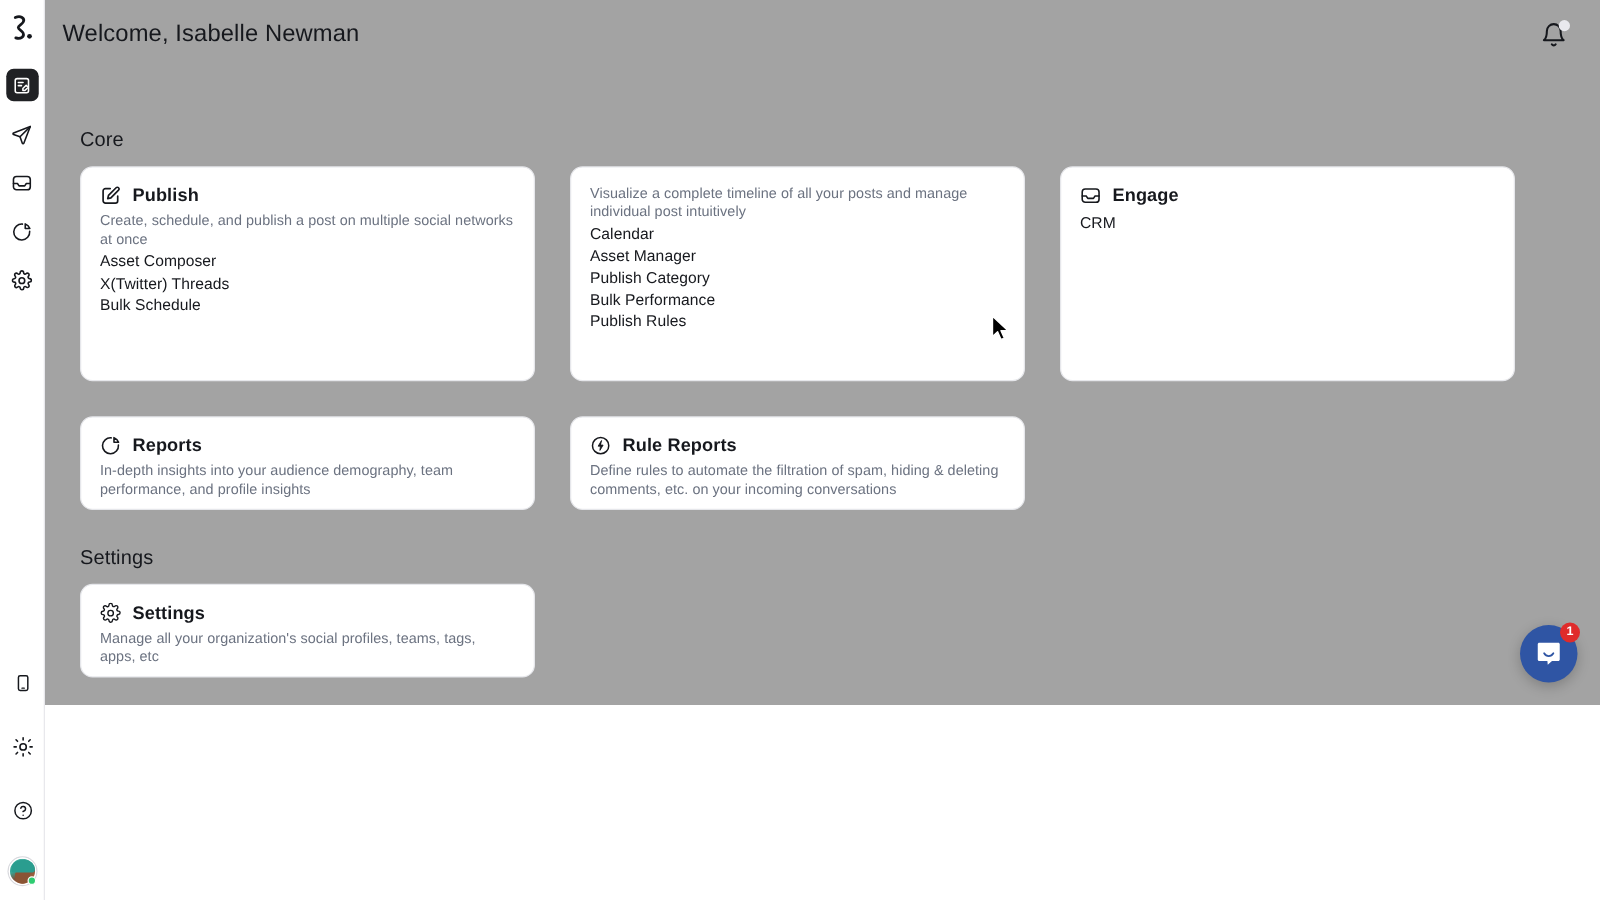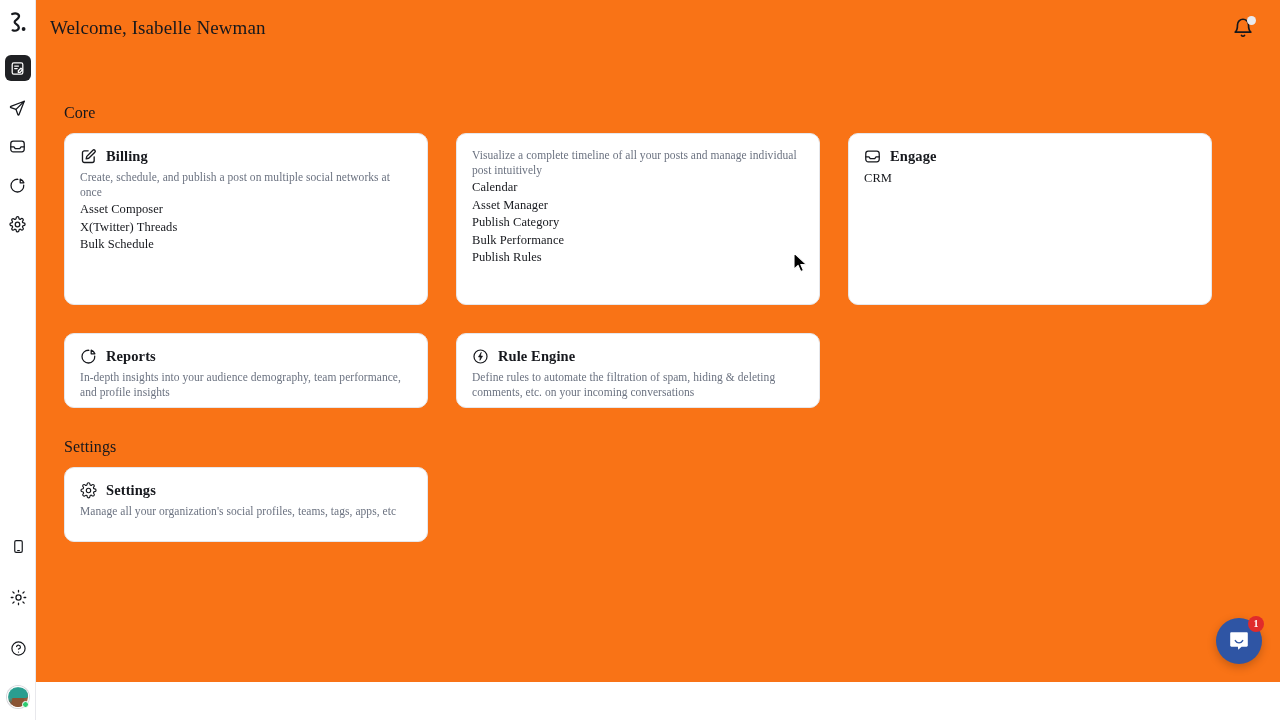--- a/index.html
+++ b/index.html
@@ -58,25 +58,24 @@
     background: #2a9d8f;
   }
   .avatar .dot-online {
     position: absolute; right: -1px; bottom: -1px;
     width: 7px; height: 7px; border-radius: 50%;
     background: #2ecc71; border: 1.5px solid #ffffff;
   }
 
   
   .main {
-    flex: 1 1 auto; height: 682px;
+    flex: 1 1 auto; height: 564px;
     position: relative;
-    background: #f97316;
+    background: #a3a3a3;
     overflow: hidden;
-    font-family: Liberation Serif, serif;
   }
   .topbar {
     height: 56px;
     display: flex; align-items: center; justify-content: space-between;
     padding: 0 26px 0 14px;
   }
   .page-title {
     font-size: 19px; color: #16181d; font-weight: 400;
     letter-spacing: 0.1px;
   }
@@ -248,21 +247,21 @@
       <div class="row">
 
         <div class="card tall">
           <div class="card-head">
             <span class="card-icon">
               <svg width="17" height="17" viewBox="0 0 24 24" fill="none" stroke="currentColor" stroke-width="1.9" stroke-linecap="round" stroke-linejoin="round">
                 <path d="M11.5 4H6.2A2.7 2.7 0 0 0 3.5 6.7v11.1A2.7 2.7 0 0 0 6.2 20.5h11.1a2.7 2.7 0 0 0 2.7-2.7v-5.3"></path>
                 <path d="M18.2 3.1a1.95 1.95 0 0 1 2.76 2.76L12.3 14.5l-3.6.9.9-3.6z"></path>
               </svg>
             </span>
-            <span class="card-title">Billing</span>
+            <span class="card-title">Publish</span>
           </div>
           <div class="card-desc">Create, schedule, and publish a post on multiple social networks at once</div>
           <div class="card-links">
             <span class="card-link">Asset Composer</span>
             <span class="card-link">X(Twitter) Threads</span>
             <span class="card-link">Bulk Schedule</span>
           </div>
         </div>
 
         <div class="card tall">
@@ -308,21 +307,21 @@
         </div>
 
         <div class="card short">
           <div class="card-head">
             <span class="card-icon">
               <svg width="17" height="17" viewBox="0 0 24 24" fill="none" stroke="currentColor" stroke-width="1.7" stroke-linecap="round" stroke-linejoin="round">
                 <circle cx="12" cy="12" r="9.2"></circle>
                 <path d="M12.8 6.6l-3.6 6h2.6l-.6 4.8 3.6-6h-2.6z" fill="currentColor" stroke-width="1"></path>
               </svg>
             </span>
-            <span class="card-title">Rule Engine</span>
+            <span class="card-title">Rule Reports</span>
           </div>
           <div class="card-desc">Define rules to automate the filtration of spam, hiding &amp; deleting comments, etc. on your incoming conversations</div>
         </div>
       </div>
 
       <div class="section-title settings">Settings</div>
 
       <div class="row">
 
 

